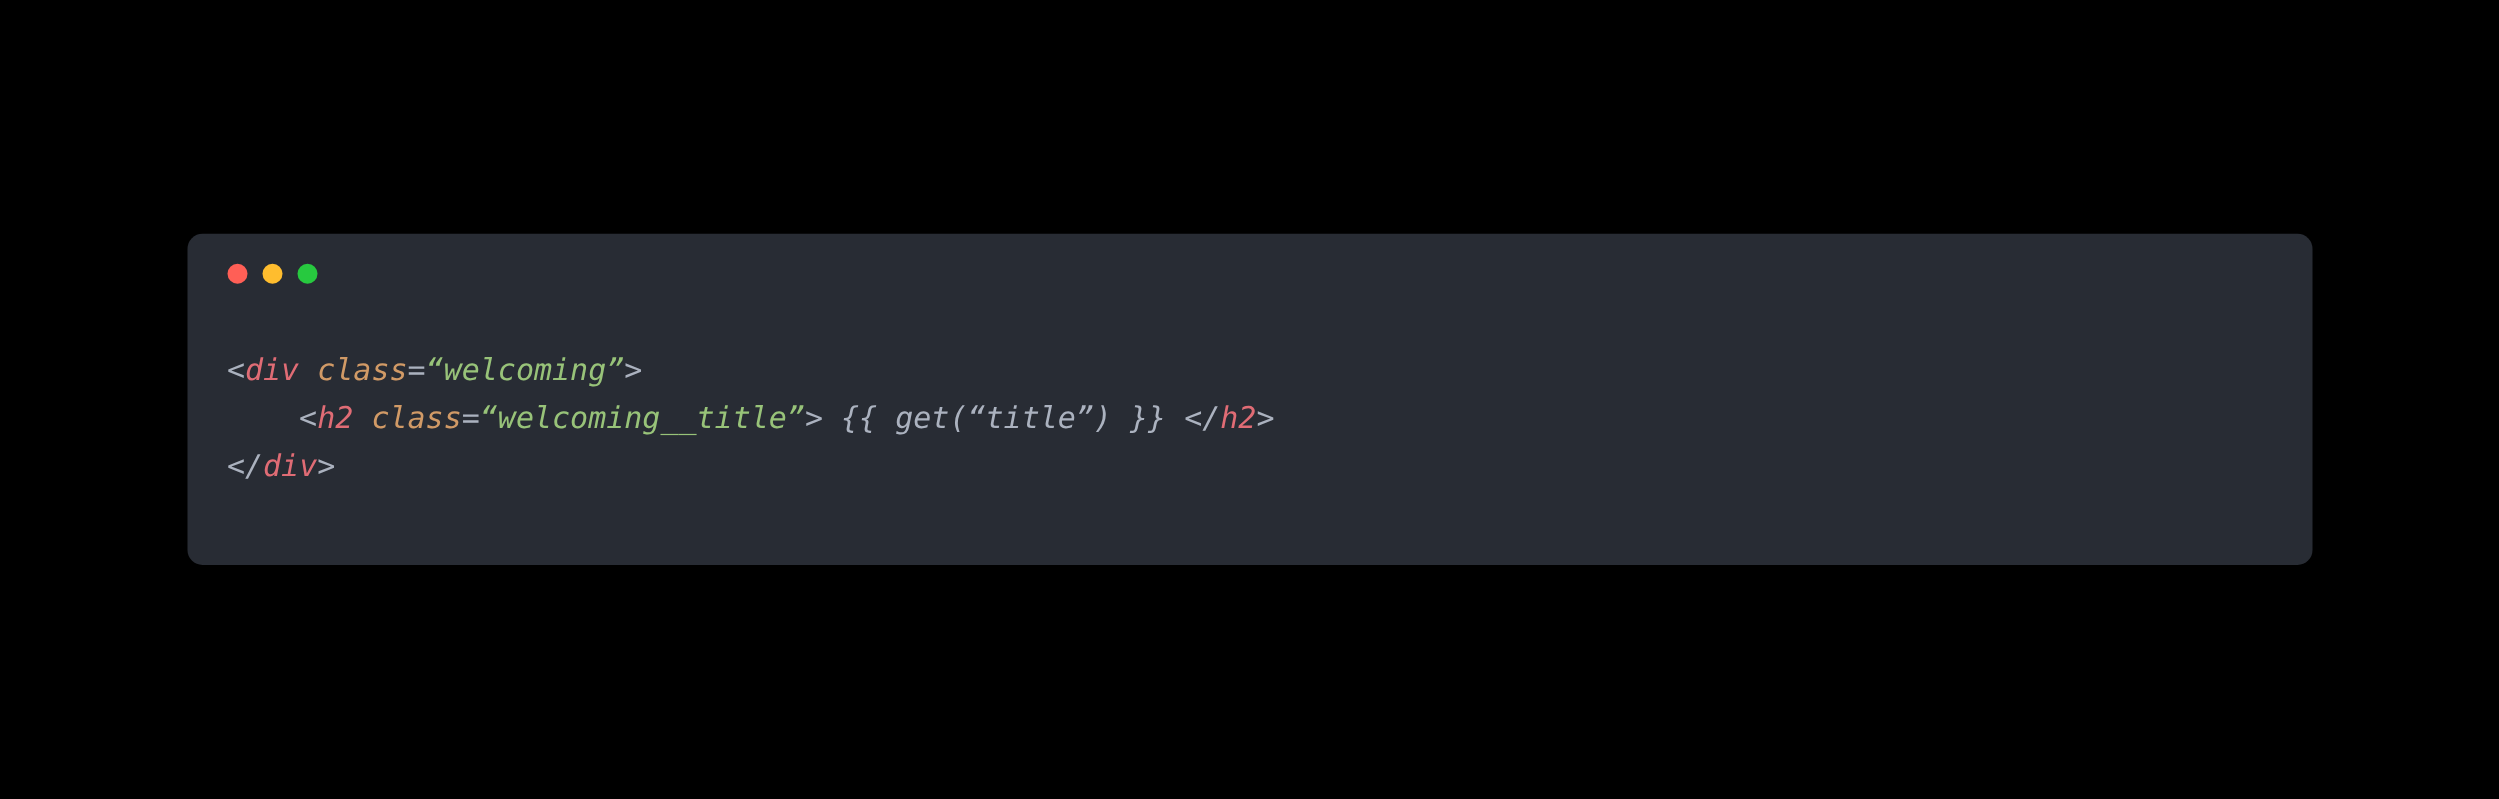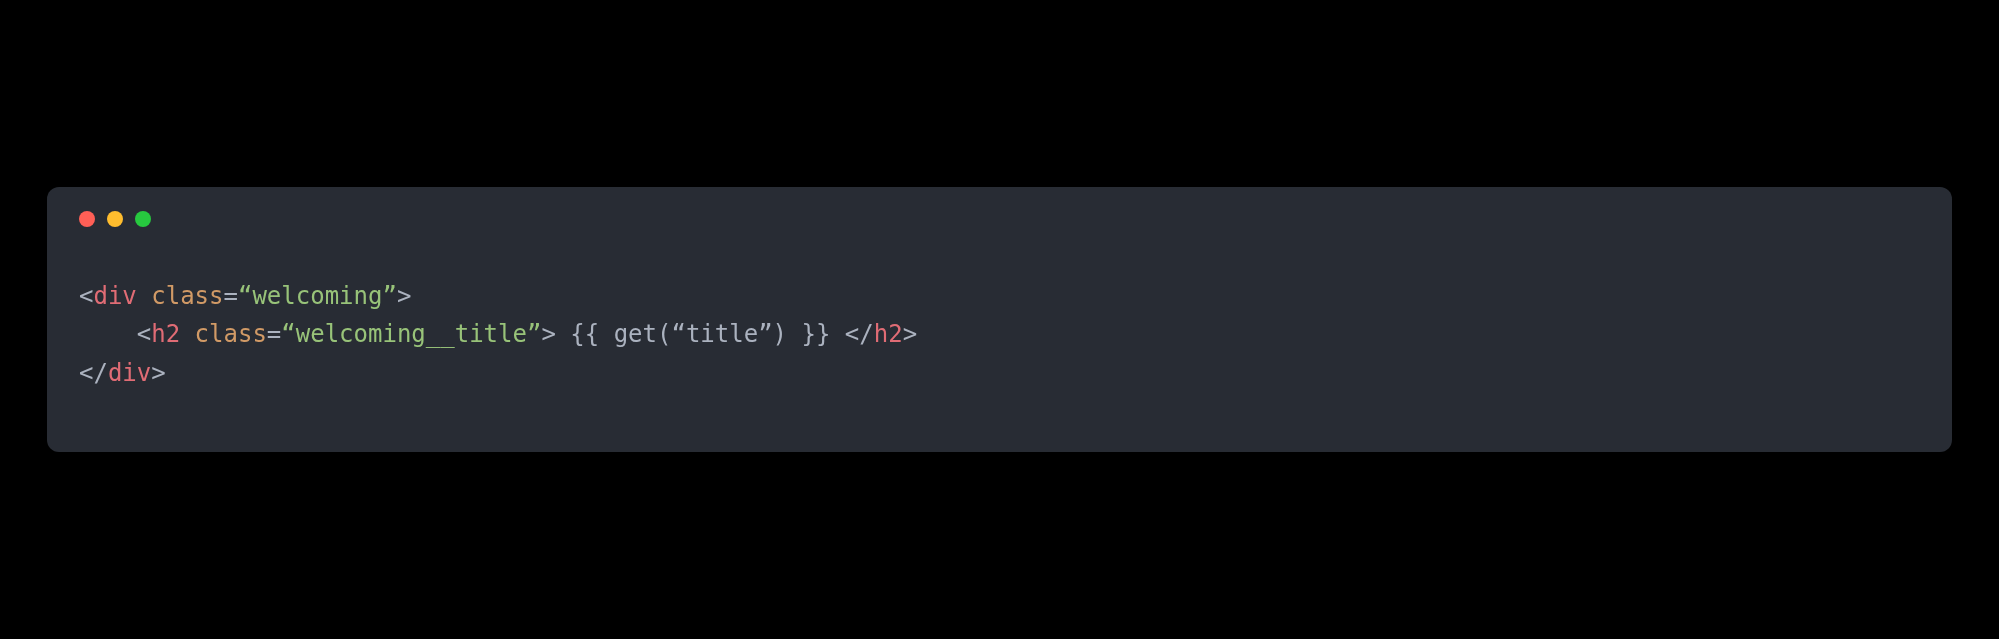--- a/index.html
+++ b/index.html
@@ -12,25 +12,26 @@
       background: #000000;
       width: 1999px;
       height: 639px;
       display: flex;
       align-items: center;
       justify-content: center;
       font-family: 'SF Mono', 'Monaco', 'Menlo', 'Consolas', monospace;
     }
     
     .editor-window {
-      width: 1905px;
+      width: 1700px;
       background: #282c34;
       border-radius: 12px;
       padding: 24px 32px 60px 32px;
       box-shadow: 0 20px 60px rgba(0,0,0,0.5);
+      font-style: italic;
     }
     
     .window-controls {
       display: flex;
       gap: 12px;
       margin-bottom: 50px;
     }
     
     .window-dot {
       width: 16px;

